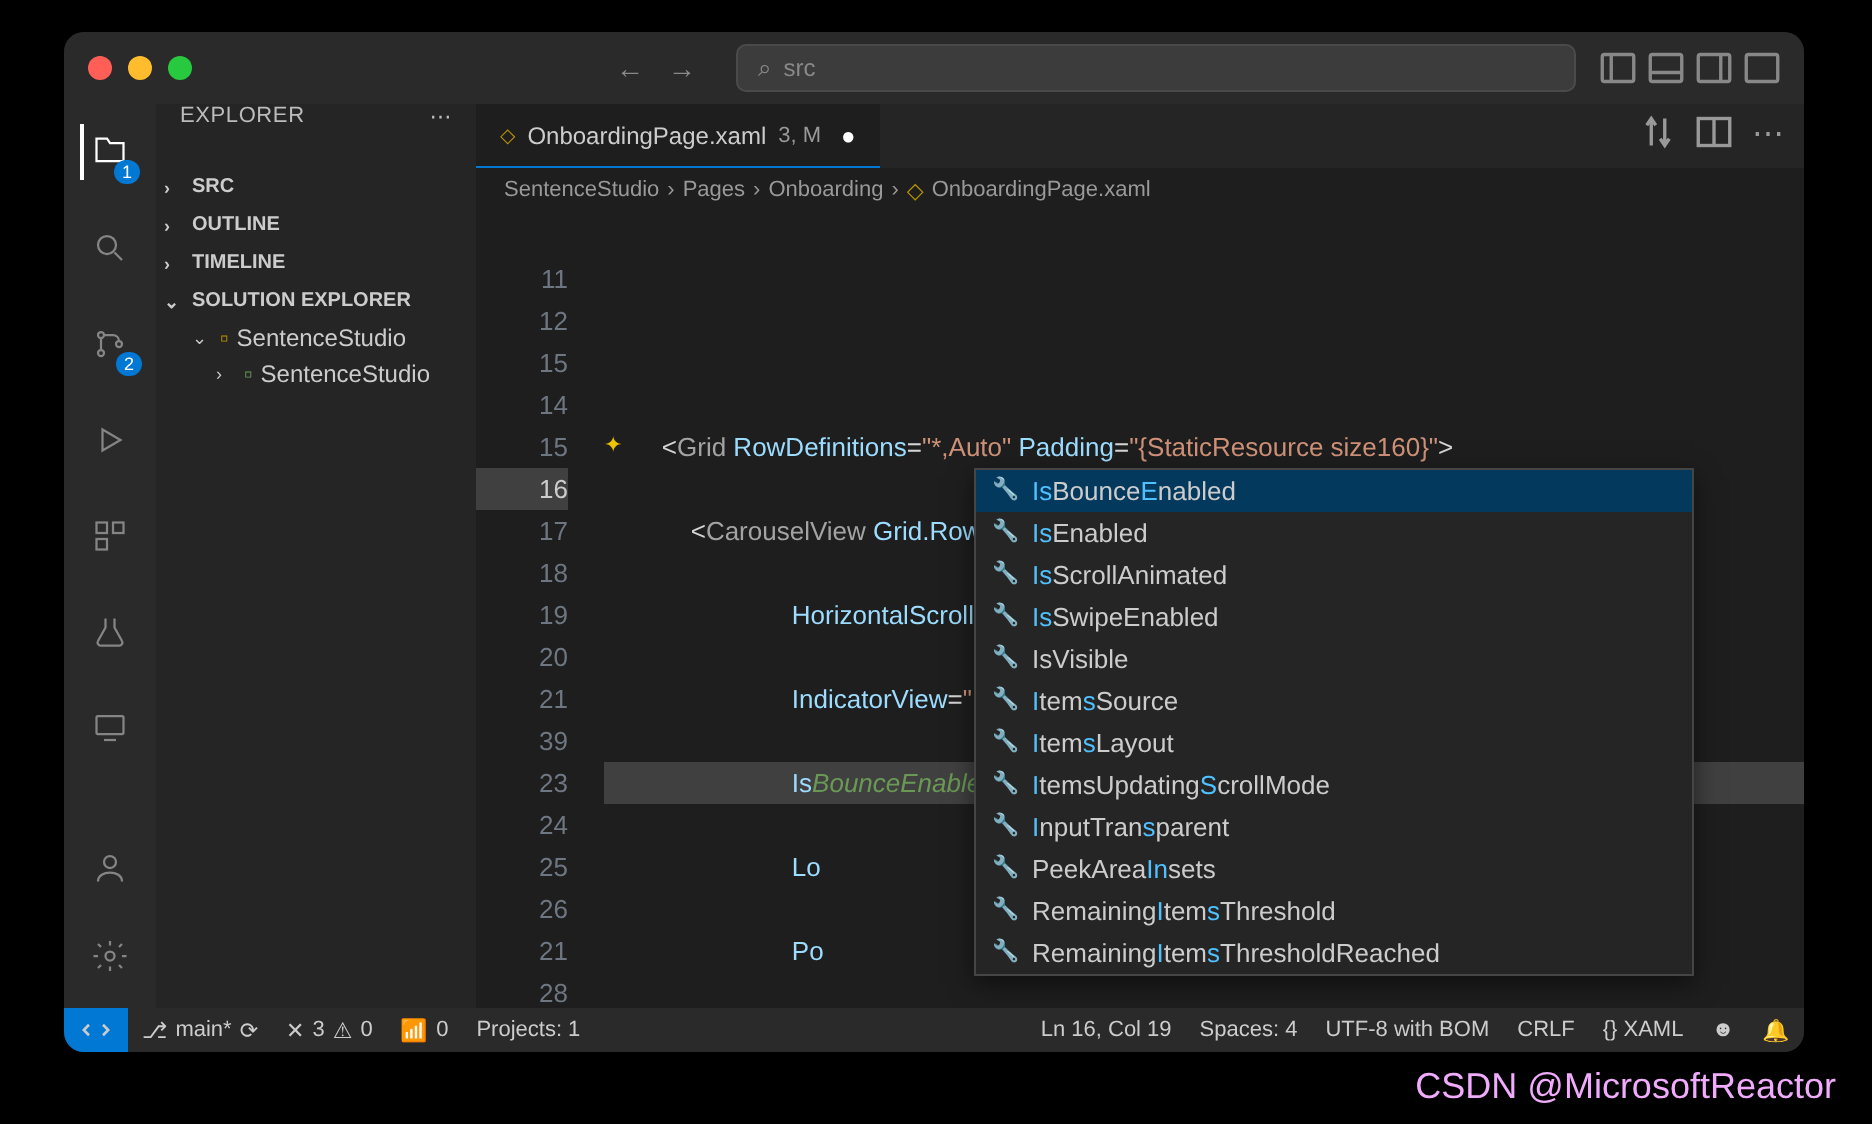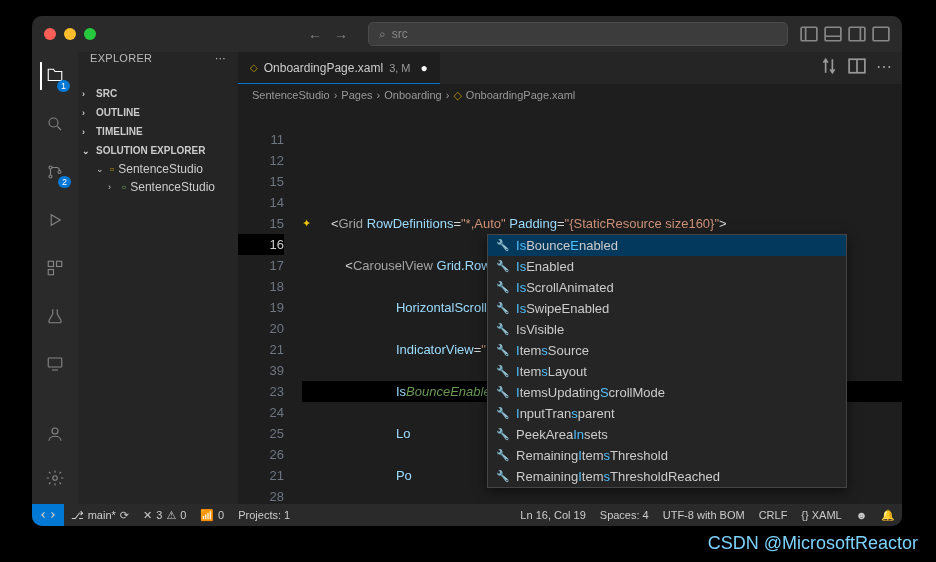--- a/index.html
+++ b/index.html
@@ -30,31 +30,31 @@
   .tab-icon{color:#b89500;font-size:10px}
   .tab-mod{font-size:11px;color:#999}
   .tab-actions{margin-left:auto;display:flex;gap:10px;padding-right:10px;color:#999}
   .breadcrumb{height:22px;display:flex;align-items:center;padding:0 14px;font-size:11px;color:#999;gap:4px}
   .code{flex:1;display:flex;font-family:Menlo,Consolas,monospace;font-size:13px;overflow:hidden;position:relative;line-height:21px}
   .gutter{width:64px;text-align:right;padding-right:18px;color:#6e7681;user-select:none;padding-top:2px}
   .gutter-decor{position:absolute;left:64px;top:107px;color:#eec200;font-size:11px}
   .src{flex:1;white-space:pre;color:#d4d4d4;padding-top:2px;position:relative}
   .ln{height:21px}
   .tag-blue{color:#a3a3a3}.attr{color:#9cdcfe}.str{color:#ce9178}.dim{color:#6a9955;font-style:italic}
-  .current-line{background:#000000}
+  .current-line{background:#404040}
   .ac{position:absolute;top:128px;left:185px;width:360px;background:#252526;border:1px solid #454545;box-shadow:0 4px 12px rgba(0,0,0,.5);font-size:13px;z-index:10}
   .ac-row{display:flex;align-items:center;gap:6px;padding:1px 8px;height:21px;color:#ccc}
   .ac-row.sel{background:#04395e}
   .ac-icon{width:14px;font-size:11px;color:#c586c0}
   .hl{color:#4fc1ff}
   .statusbar{height:22px;background:#2a2a2a;display:flex;align-items:center;font-size:11px;color:#ccc}
   .sb-remote{background:#0078d4;width:32px;height:100%;display:flex;align-items:center;justify-content:center}
   .sb-item{padding:0 7px;display:flex;align-items:center;gap:4px}
   .sb-right{margin-left:auto;display:flex}
-  .watermark{position:absolute;bottom:8px;right:18px;color:#7dd3fc;font-size:18px;font-family:Arial}
+  .watermark{position:absolute;bottom:8px;right:18px;color:#f0abfc;font-size:18px;font-family:Arial}
   .act-bottom{margin-top:auto;margin-bottom:12px;display:flex;flex-direction:column;gap:16px;align-items:center}
   svg{width:18px;height:18px;stroke:currentColor;fill:none;stroke-width:1.5}
 </style>
 </head>
 <body>
 
 <div class="window">
   <div class="titlebar">
     <div class="traffic">
       <div class="dot red"></div>

